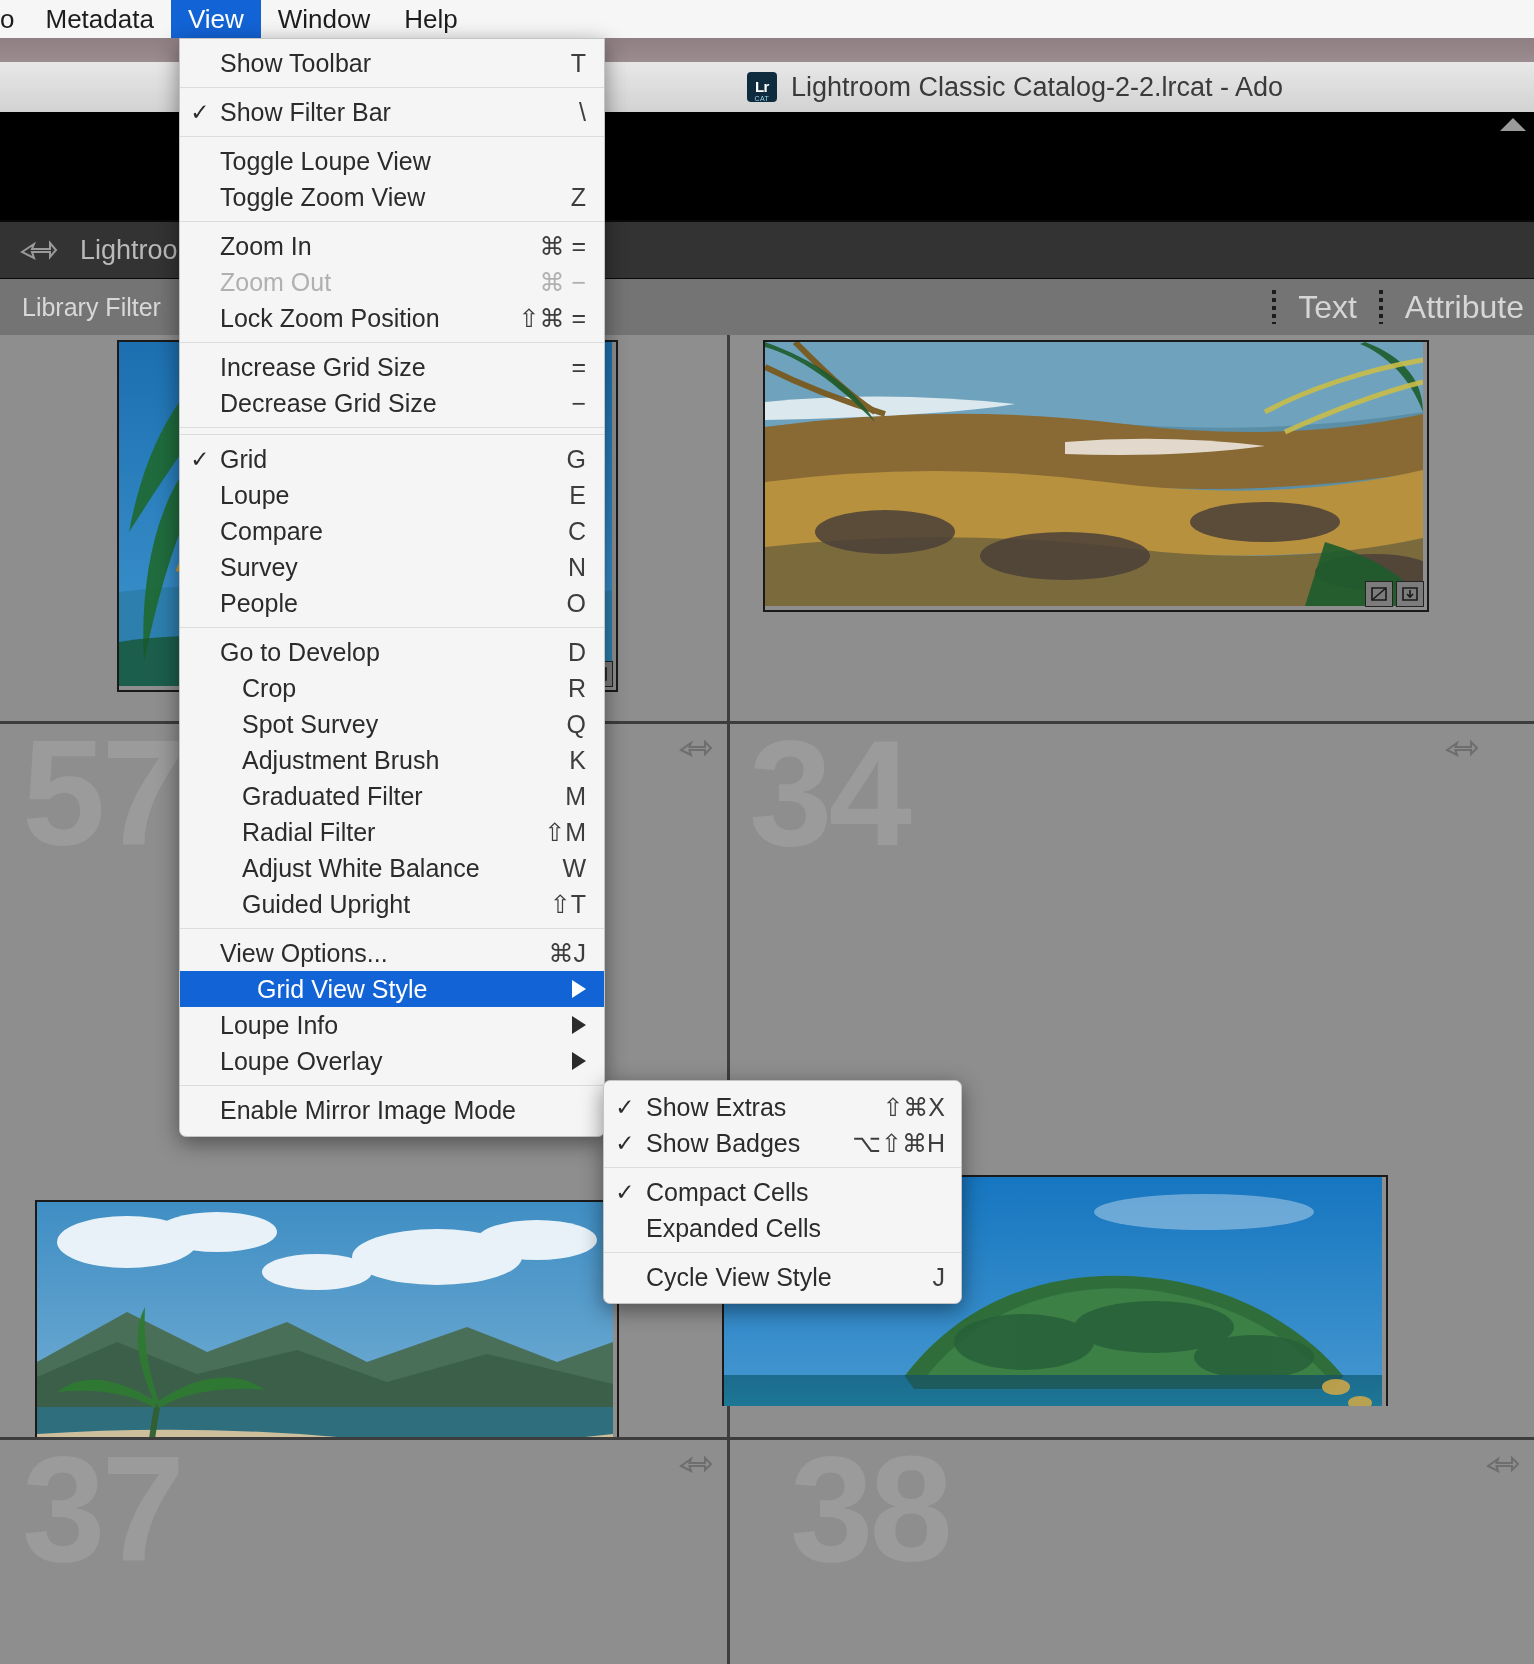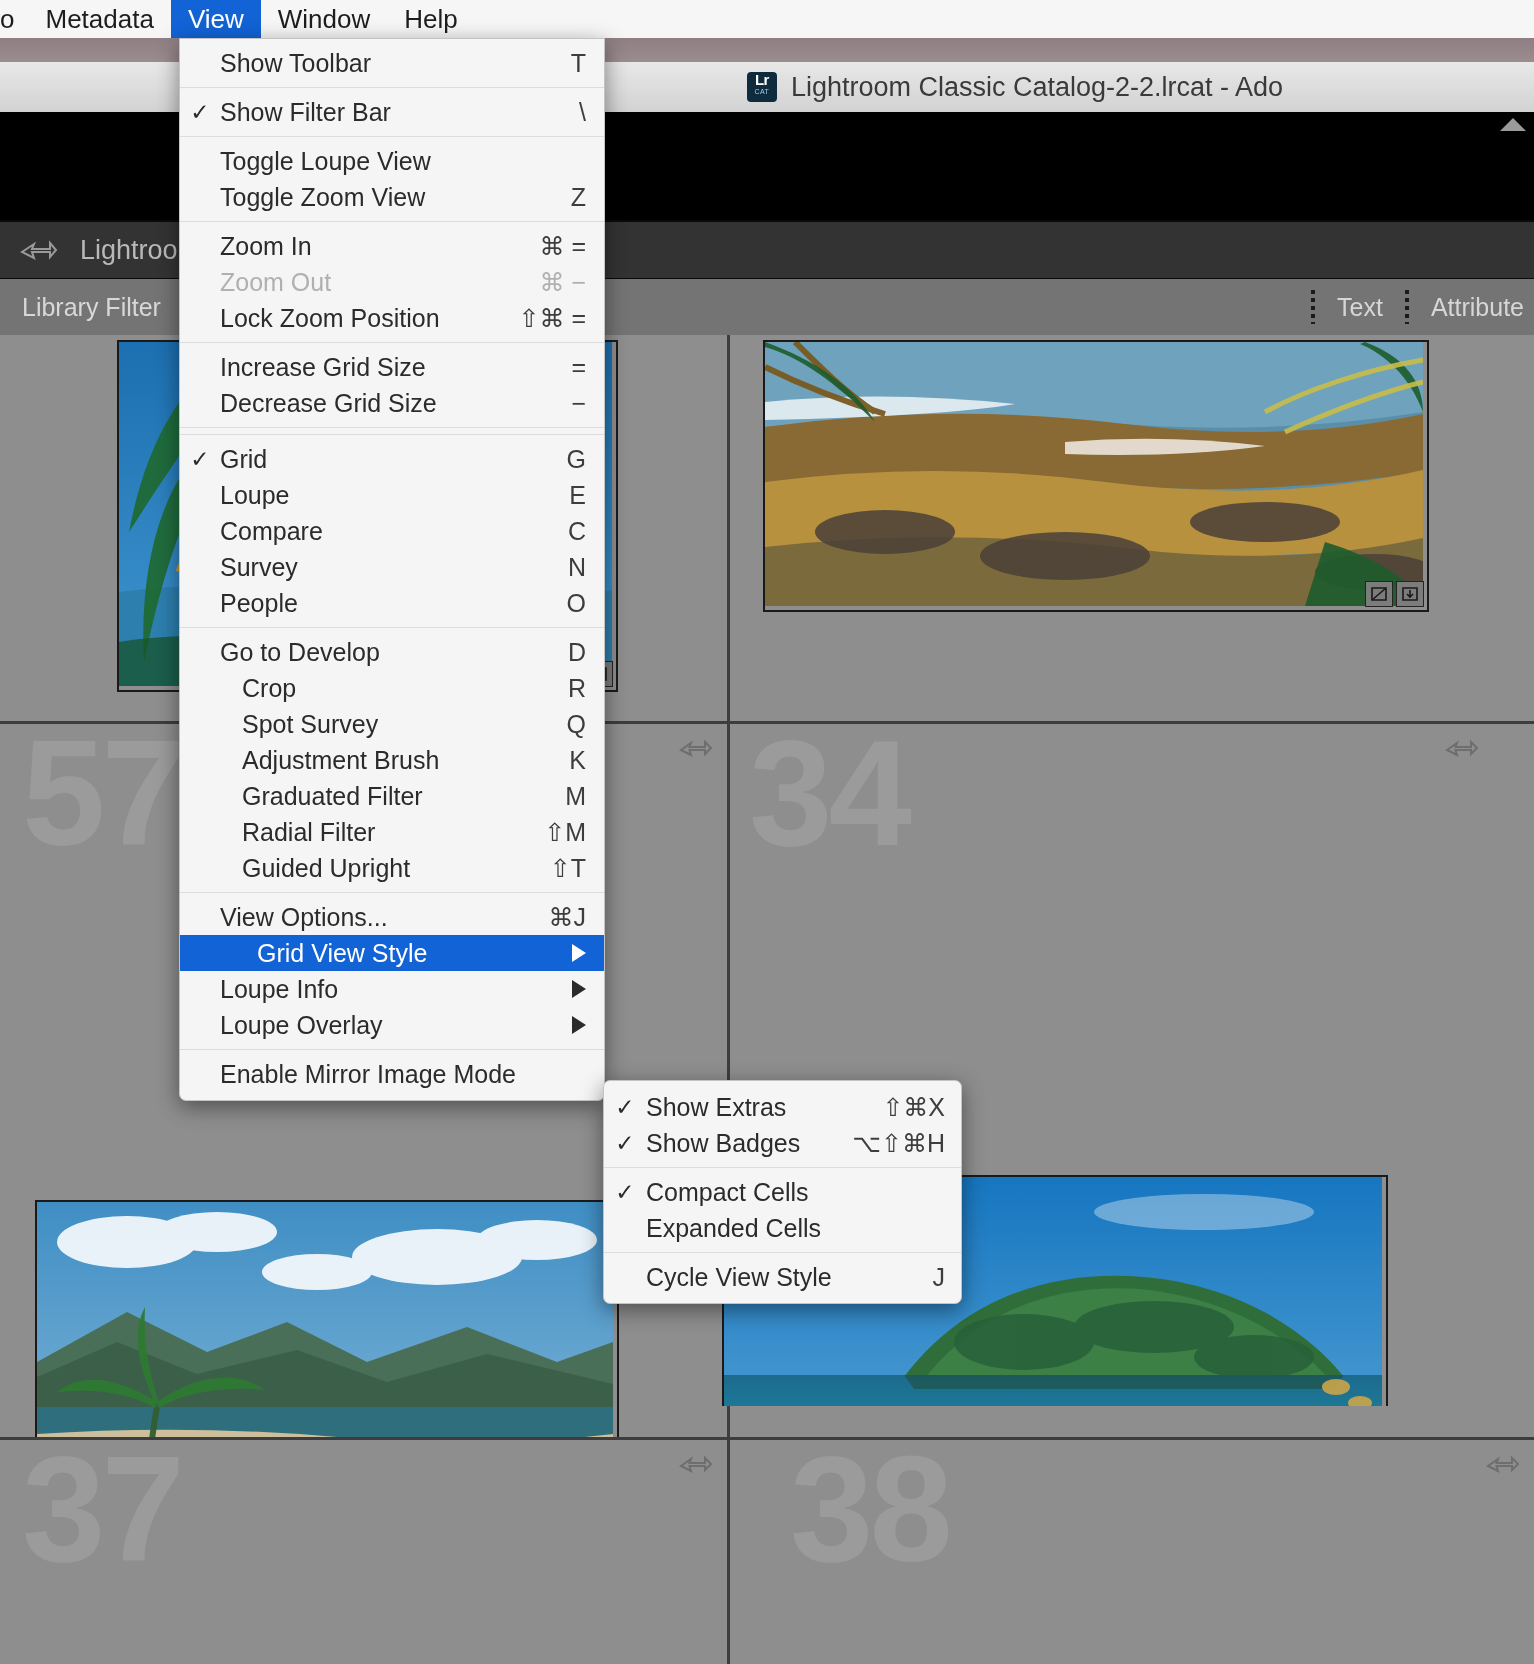--- a/index.html
+++ b/index.html
@@ -33,21 +33,21 @@
   }
   #titlebar{
     position:absolute;left:0;top:62px;width:1534px;height:50px;
     background:linear-gradient(to bottom,#e8e8e8 0%,#d2d2d2 100%);
     border-bottom:1px solid #a9a9a9;
     display:flex;align-items:center;justify-content:center;
   }
   #title-wrap{display:flex;align-items:center;gap:14px;transform:translateX(248px);}
   .lr-badge{
     width:30px;height:30px;border-radius:4px;background:#0f2c3f;
-    display:flex;flex-direction:column;align-items:center;justify-content:flex-start;
+    display:flex;flex-direction:column;align-items:center;justify-content:flex-end;
     color:#9fd6ea;line-height:1;
   }
   .lr-badge .lr1{font-size:15px;font-weight:bold;color:#ffffff;letter-spacing:-.5px;}
   .lr-badge .lr2{font-size:7px;letter-spacing:.5px;color:#9fd6ea;margin-top:1px;}
   #title-text{font-size:27px;color:#3a3a3a;white-space:nowrap;}
 
   #blackband{
     position:absolute;left:0;top:112px;width:1534px;height:108px;
     background:#000000;
   }
@@ -71,21 +71,21 @@
     position:absolute;left:0;top:279px;width:1534px;height:56px;
     background:#747474;display:flex;align-items:center;
   }
   #filter-label{font-size:25px;color:#d8d8d8;padding-left:22px;white-space:nowrap;}
   #filter-right{margin-left:auto;display:flex;align-items:center;gap:0;padding-right:10px;}
   .dotsep{
     width:4px;height:34px;margin:0 22px;
     background-image:linear-gradient(to bottom,#1b1b1b 0 4px,transparent 4px 8px);
     background-size:4px 8px;
   }
-  .filter-tab{font-size:25px;color:#d6d6d6;white-space:nowrap;}
+  .filter-tab{font-size:32px;color:#d6d6d6;white-space:nowrap;}
 
   
   #grid{
     position:absolute;left:0;top:335px;width:1534px;height:1329px;
     background:#8e8e8e;
   }
   .gline-v{position:absolute;width:3px;background:#3d3d3d;}
   .gline-h{position:absolute;height:3px;background:#3d3d3d;}
   .cell{position:absolute;overflow:hidden;}
   .cell .idx{
@@ -532,20 +532,25 @@
       <span class="lbl">Graduated Filter</span>
       <span class="sc">M</span>
     </div>
     <div class="mi indent">
       <span class="chk"></span>
       <span class="lbl">Radial Filter</span>
       <span class="sc">⇧M</span>
     </div>
     <div class="mi indent">
       <span class="chk"></span>
+      <span class="lbl">Adjust White Balance</span>
+      <span class="sc">W</span>
+    </div>
+    <div class="mi indent">
+      <span class="chk"></span>
       <span class="lbl">Guided Upright</span>
       <span class="sc">⇧T</span>
     </div>
     <div class="sep"></div>
     <div class="mi">
       <span class="chk"></span>
       <span class="lbl">View Options...</span>
       <span class="sc">⌘J</span>
     </div>
     <div class="mi sel">

